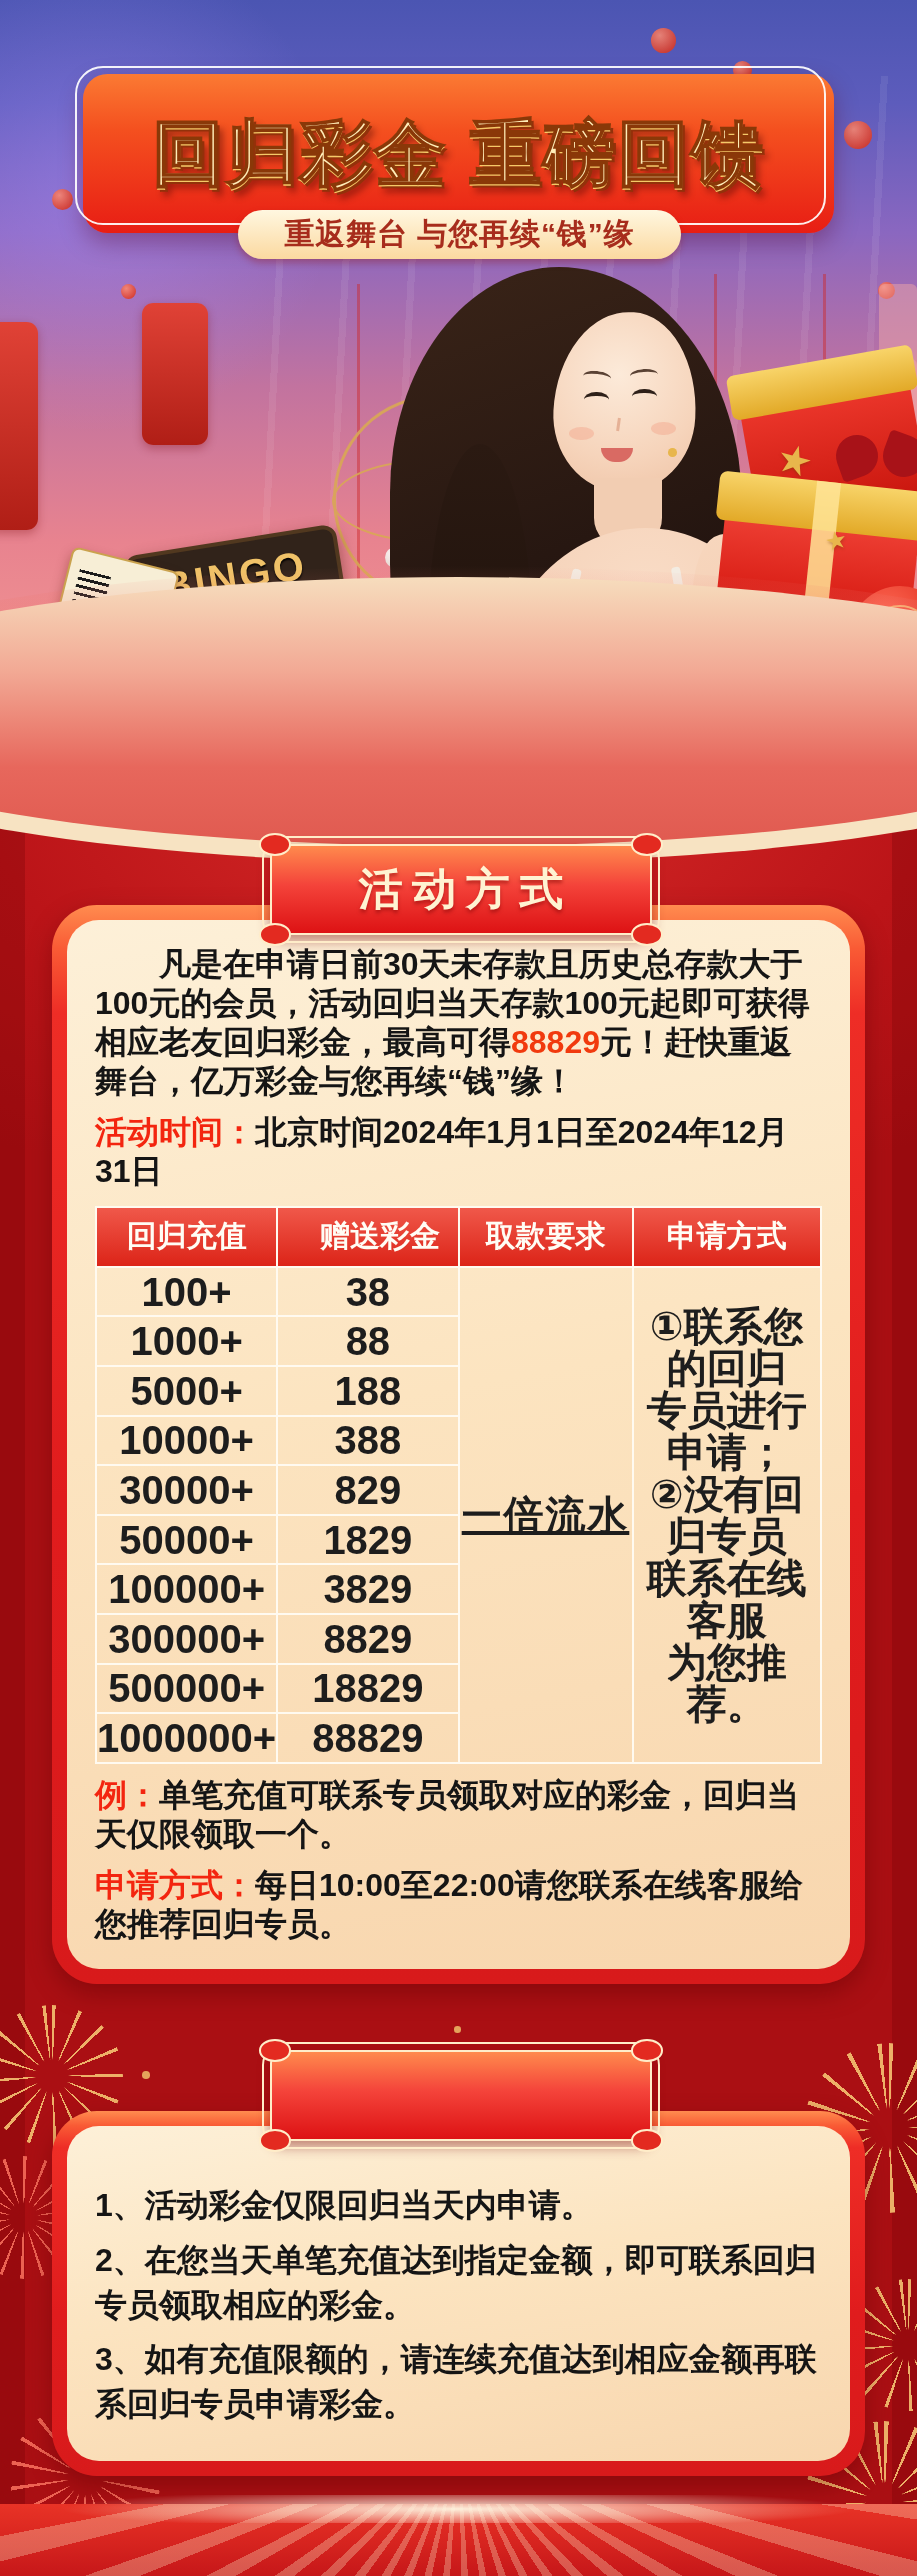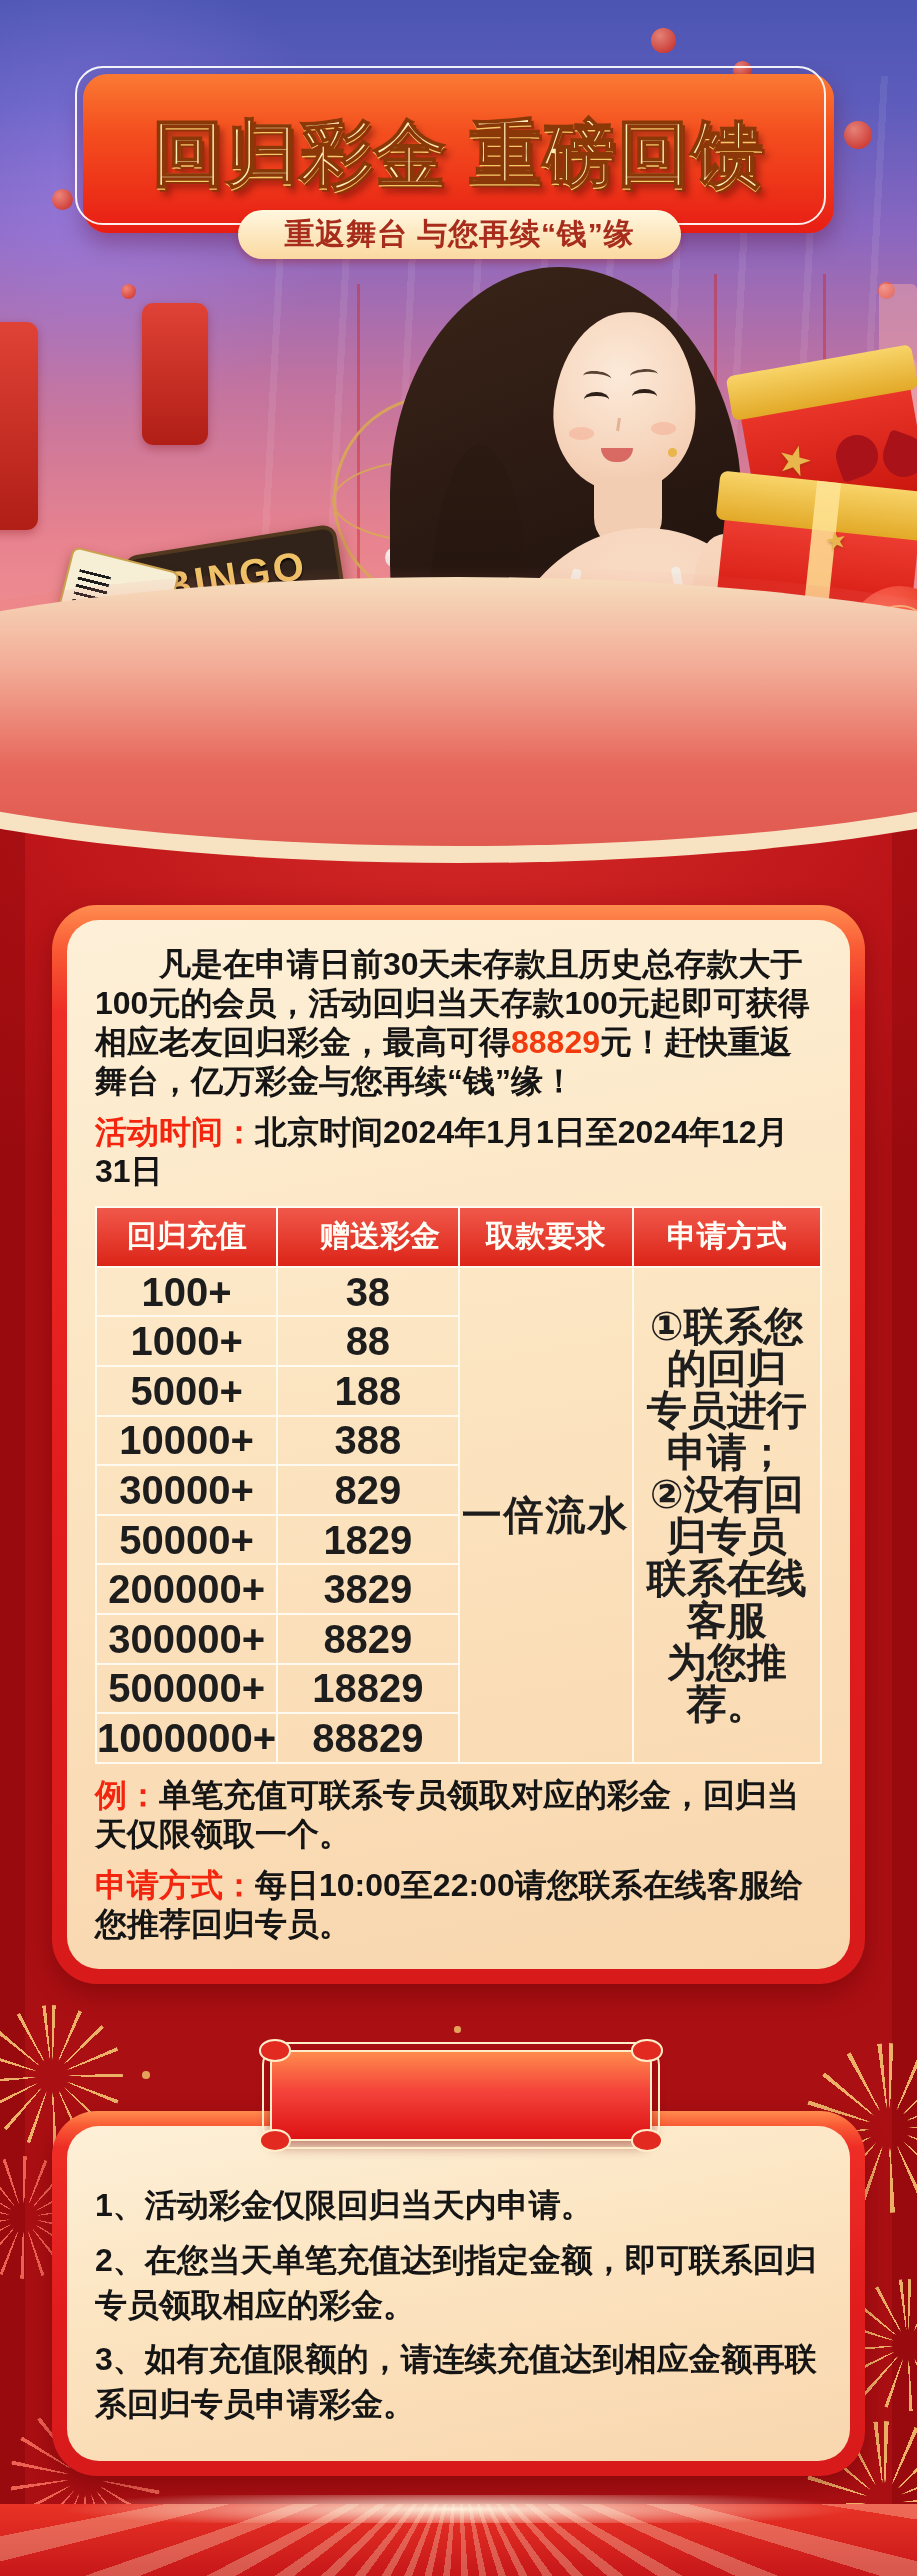--- a/index.html
+++ b/index.html
@@ -165,21 +165,21 @@
   .intro{text-indent:2em;}
   .info{margin-top:12.3px;}
   .lbl{color:#f3250f;}
   .hl{color:#f13a0e;}
   
   table.bonus{width:100%;margin-top:15px;border-collapse:collapse;border:2.8px solid #fffaf0;}
   table.bonus th{background:linear-gradient(180deg,#f0584a,#dc2418);color:#fffdf5;font-size:30px;
     font-weight:800;padding:8.5px 0;border:2.8px solid #fffaf0;}
   table.bonus td{border:2.8px solid #fffaf0;text-align:center;font-weight:700;color:#1d1d1d;
     font-size:40px;padding:2.8px 0;line-height:42px;}
-  td.withdraw{font-size:44px;letter-spacing:1.9px;}
+  td.withdraw{font-size:44px;letter-spacing:1.9px;text-decoration:underline;}
   td.applycell{font-size:26.5px;line-height:44px;font-weight:700;}
   
   .rule{font-size:32px;line-height:45px;font-weight:700;color:#151515;margin:0 0 9.5px 0;}
 </style>
 </head>
 <body>
 
 <div class="page">
 
   <div class="hero">
@@ -296,20 +296,27 @@
   <div class="rays-bottom"></div>
   <div class="glow-line"></div>
 
   <div class="abs subtitle-pill">
     <span>重返舞台 与您再续“钱”缘</span>
   </div>
   <div class="abs banner">
     <div class="title">回归彩金 重磅回馈</div>
   </div>
 
+  <div class="abs plaque" style="left:270px;top:844px;">
+    <span class="pcorner c1"></span>
+    <span class="pcorner c2"></span>
+    <span class="pcorner c3"></span>
+    <span class="pcorner c4"></span>
+    <span>活动方式</span>
+  </div>
 
   <div class="abs container" style="top:905px;">
     <div class="card">
       <p class="copy intro"><span>凡是在申请日前30天未存款且历史总存款大于100元的会员，活动回归当天存款100元起即可获得相应老友回归彩金，最高可得</span><span class="hl">88829</span><span>元！赶快重返舞台，亿万彩金与您再续“钱”缘！</span></p>
       <p class="copy info"><span class="lbl">活动时间：</span><span>北京时间2024年1月1日至2024年12月31日</span></p>
 
       <table class="bonus">
         <thead>
           <tr>
             <th style="width:25%;">回归充值</th>
@@ -345,21 +352,21 @@
             </tr>
           <tr>
               <td>30000+</td>
               <td>829</td>
             </tr>
           <tr>
               <td>50000+</td>
               <td>1829</td>
             </tr>
           <tr>
-              <td>200000+</td>
+              <td>100000+</td>
               <td>3829</td>
             </tr>
           <tr>
               <td>300000+</td>
               <td>8829</td>
             </tr>
           <tr>
               <td>500000+</td>
               <td>18829</td>
             </tr>

